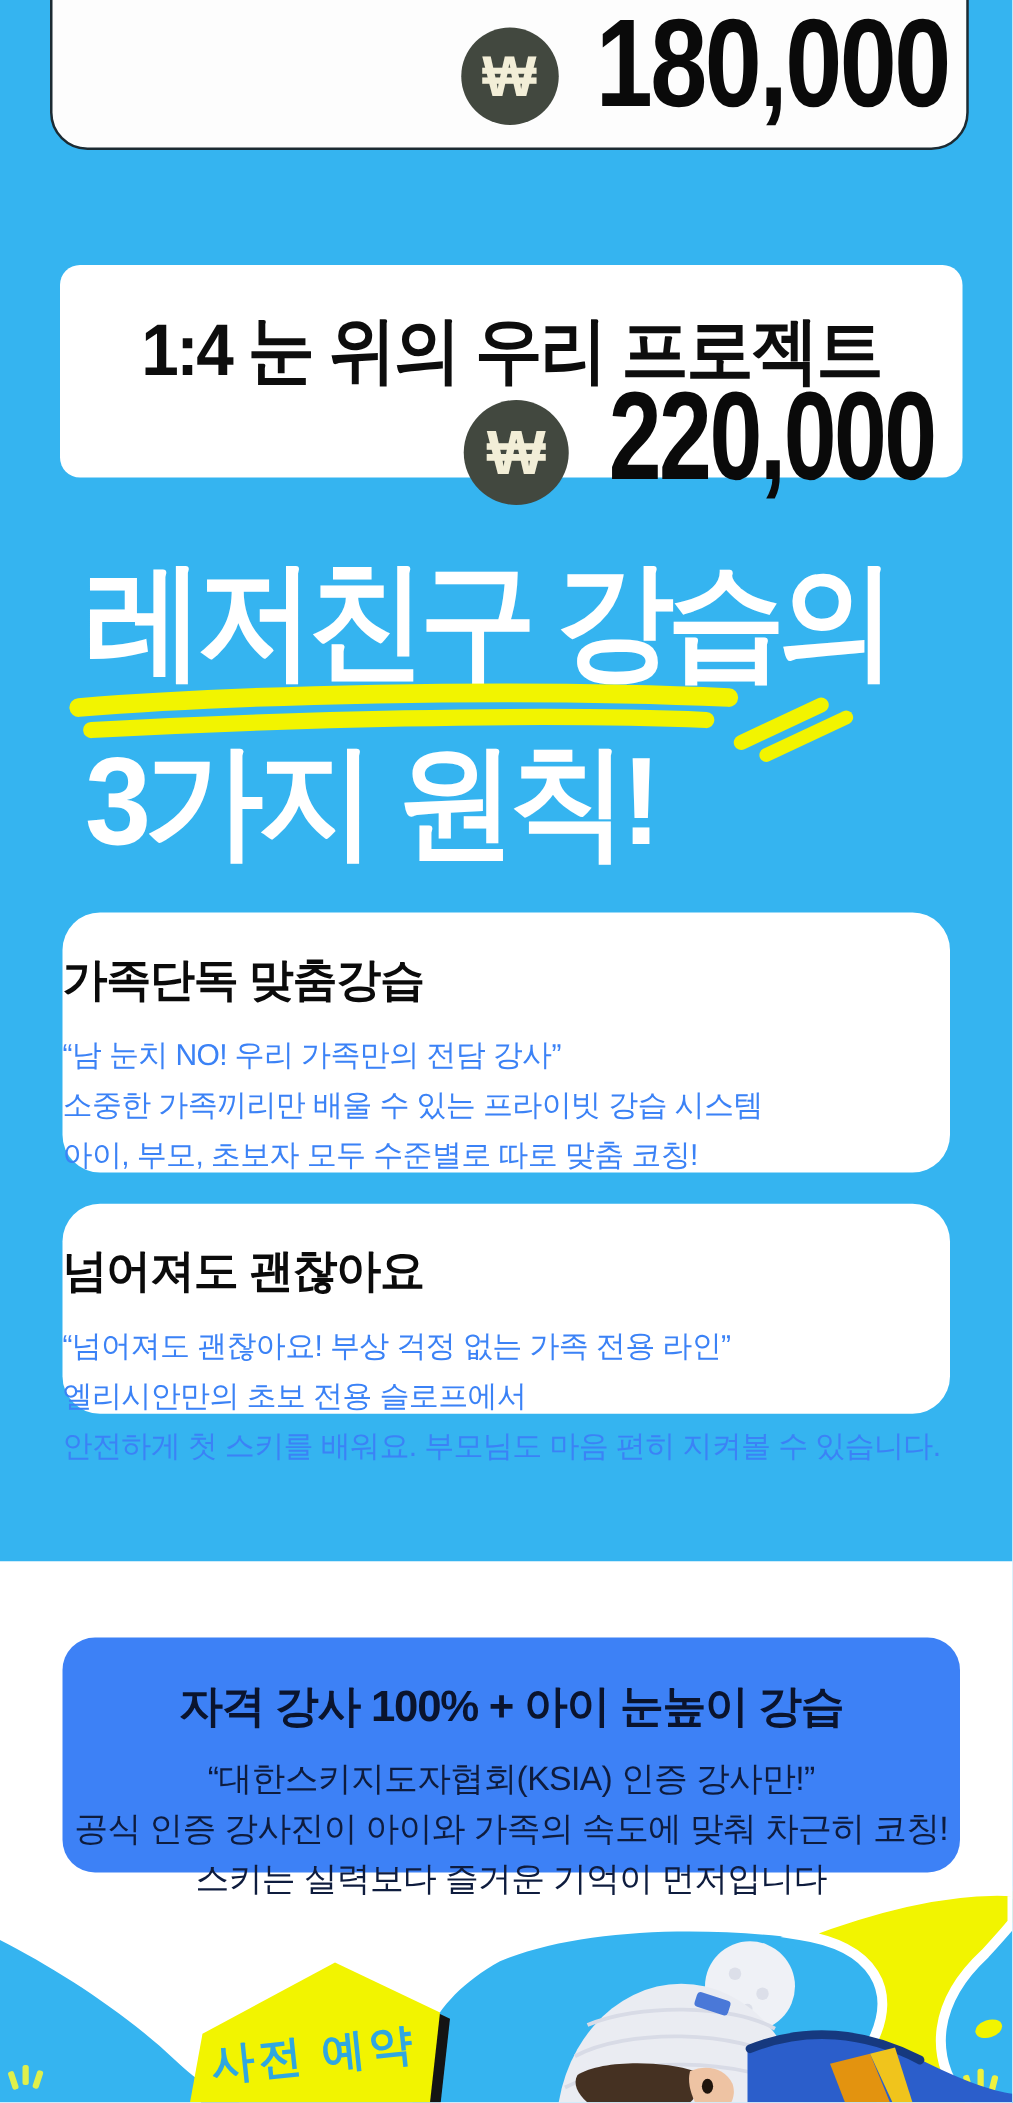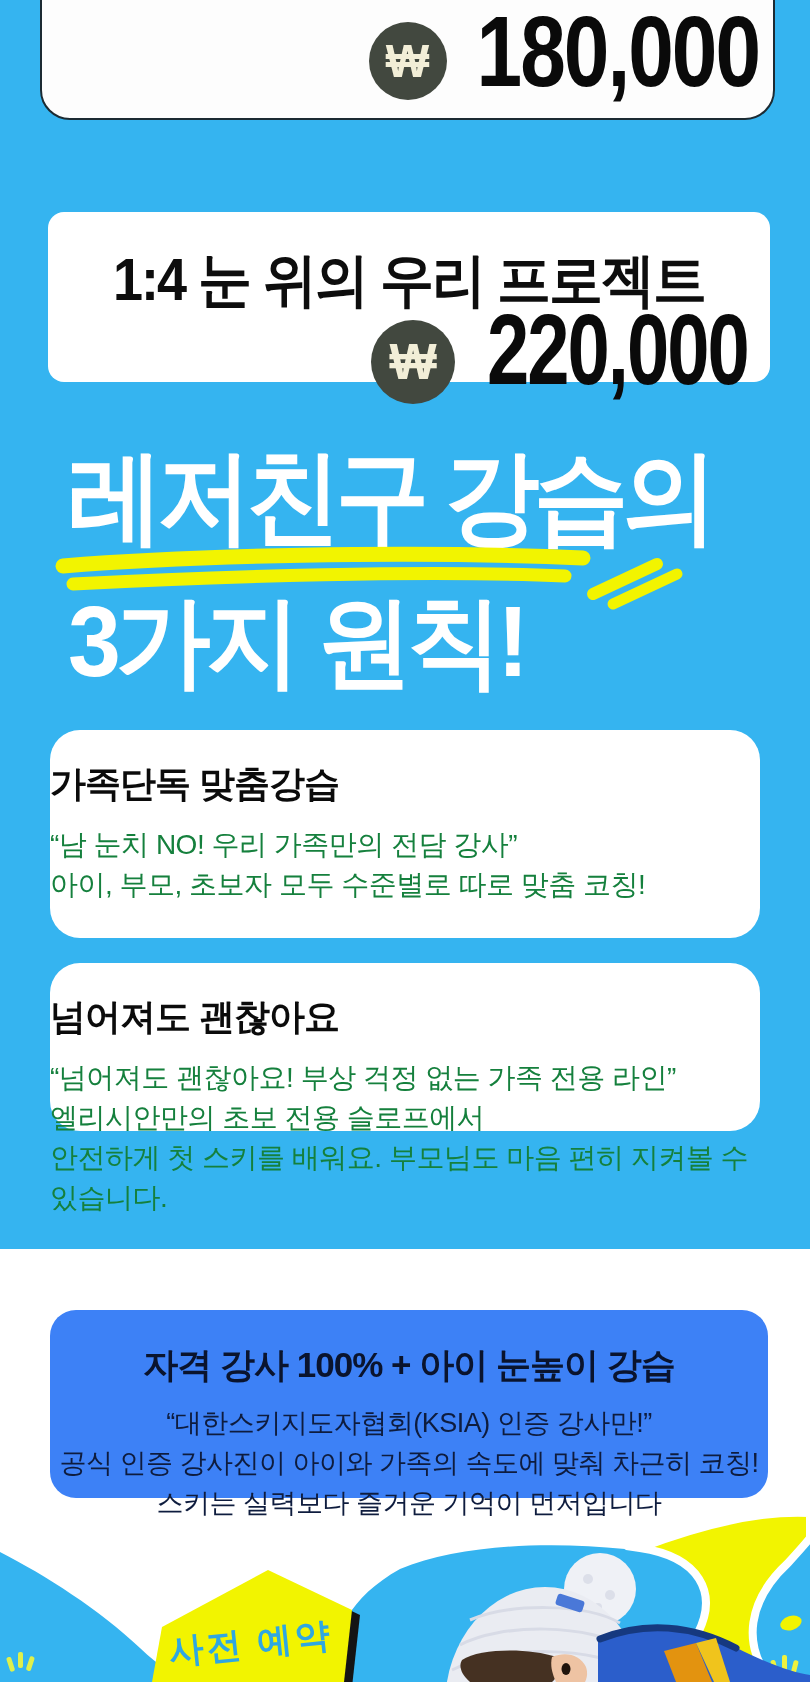--- a/index.html
+++ b/index.html
@@ -35,21 +35,21 @@
               font-size:95px;letter-spacing:-5px;line-height:1;transform:scaleY(1.05);
               transform-origin:left top;white-space:nowrap;}
   .squiggle{position:absolute;left:45px;top:542px;width:660px;height:70px;}
 
   
   .card-principle{position:absolute;left:50px;width:710px;background:#ffffff;border-radius:30px;
                   text-align:left;}
   .card-principle.a{top:730px;height:208px;}
   .card-principle.b{top:963px;height:168px;}
   .principle-title{margin-top:30px;font-size:36px;font-weight:bold;color:#0b0b0b;letter-spacing:-1px;}
-  .principle-lines{margin-top:16px;font-size:28px;color:#15803d;line-height:40px;letter-spacing:-0.5px;}
+  .principle-lines{margin-top:16px;font-size:24px;color:#3b82f6;line-height:40px;letter-spacing:-0.5px;}
 
   
   .card-highlight{position:absolute;left:50px;top:1310px;width:718px;height:188px;background:#3d81f6;
                   border-radius:26px;text-align:center;}
   .highlight-title{margin-top:32px;font-size:35px;font-weight:bold;color:#0a142e;letter-spacing:-1px;}
   .highlight-lines{margin-top:14px;font-size:27px;color:#0e1c3e;line-height:40px;letter-spacing:-0.5px;}
 
   
   .footer-art{position:absolute;left:0;top:1505px;width:810px;height:177px;}
   .badge-text{font-family:"Liberation Sans",sans-serif;font-weight:bold;font-size:35px;
@@ -88,20 +88,21 @@
     <path d="M548,52 L612,22" fill="none" stroke="#f2f400" stroke-width="12" stroke-linecap="round"></path>
     <path d="M568,62 L632,32" fill="none" stroke="#f2f400" stroke-width="11" stroke-linecap="round"></path>
   </svg>
 
   <div class="headline-2">3가지 원칙!</div>
 
   <div class="card-principle a">
     <div class="principle-title">가족단독 맞춤강습</div>
     <div class="principle-lines">
       <div>“남 눈치 NO! 우리 가족만의 전담 강사”</div>
+      <div>소중한 가족끼리만 배울 수 있는 프라이빗 강습 시스템</div>
       <div>아이, 부모, 초보자 모두 수준별로 따로 맞춤 코칭!</div>
     </div>
   </div>
 
   <div class="card-principle b">
     <div class="principle-title">넘어져도 괜찮아요</div>
     <div class="principle-lines">
       <div>“넘어져도 괜찮아요! 부상 걱정 없는 가족 전용 라인”</div>
       <div>엘리시안만의 초보 전용 슬로프에서</div>
       <div>안전하게 첫 스키를 배워요. 부모님도 마음 편히 지켜볼 수 있습니다.</div>

